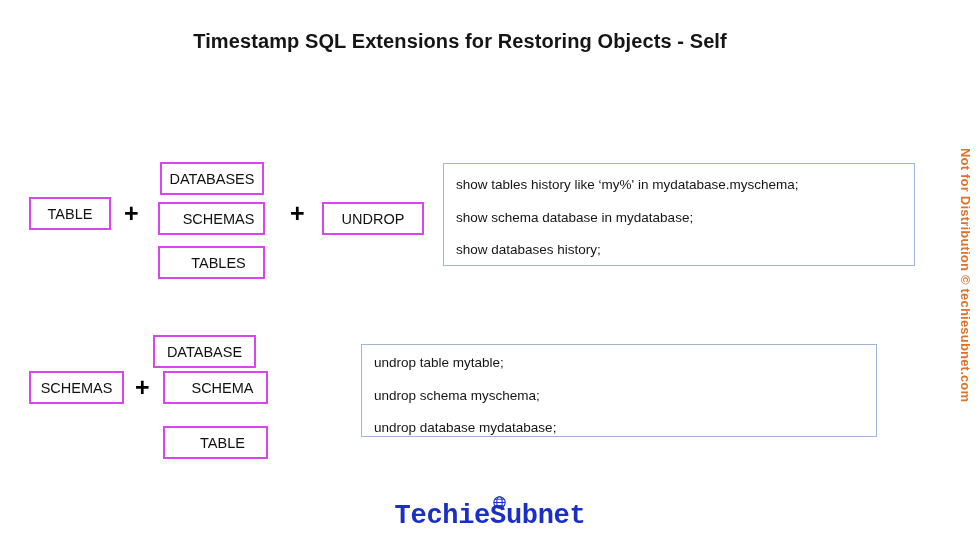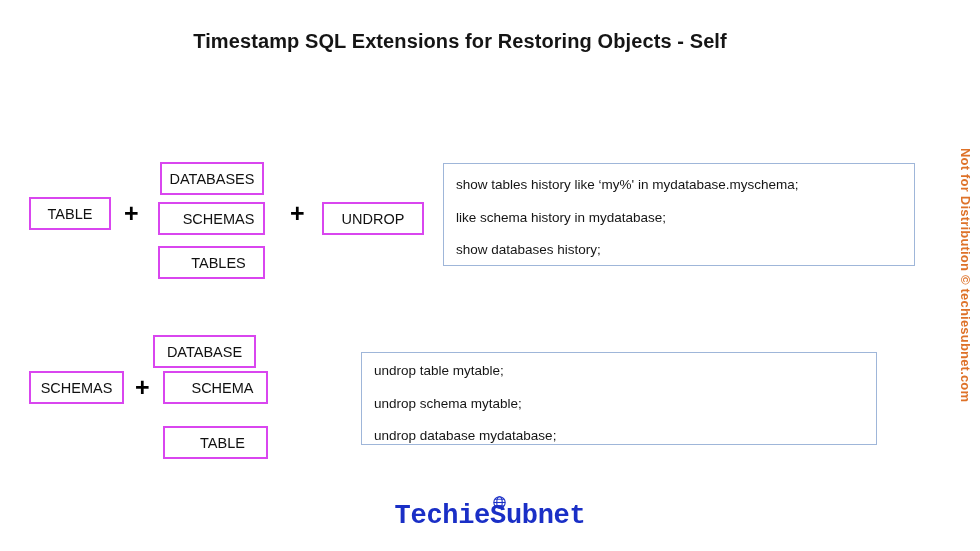--- a/index.html
+++ b/index.html
@@ -141,37 +141,37 @@
   <div class="kwbox pad-right" style="left:158px; top:246px; width:107px; height:33px;">TABLES</div>
 
   <div class="kwbox pad-right" style="left:158px; top:202px; width:107px; height:33px;">SCHEMAS</div>
 
   <div class="plus" style="left:290px; top:201px;">+</div>
 
   <div class="kwbox" style="left:322px; top:202px; width:102px; height:33px;">UNDROP</div>
 
   <div class="sqlpanel" style="left:443px; top:163px; width:472px; height:103px;">
     <div class="sqlline">show tables history like ‘my%' in mydatabase.myschema;</div>
-    <div class="sqlline">like schema history in mydatabase;</div>
+    <div class="sqlline">show schema database in mydatabase;</div>
     <div class="sqlline">show databases history;</div>
   </div>
 
   <div class="kwbox" style="left:29px; top:371px; width:95px; height:33px;">SCHEMAS</div>
 
   <div class="plus" style="left:135px; top:375px;">+</div>
 
   <div class="kwbox" style="left:153px; top:335px; width:103px; height:33px;">DATABASE</div>
 
   <div class="kwbox pad-right" style="left:163px; top:371px; width:105px; height:33px;">SCHEMA</div>
 
   <div class="kwbox pad-right" style="left:163px; top:426px; width:105px; height:33px;">TABLE</div>
 
-  <div class="sqlpanel" style="left:361px; top:352px; width:516px; height:93px; padding-top:11px;">
+  <div class="sqlpanel" style="left:361px; top:344px; width:516px; height:93px; padding-top:11px;">
     <div class="sqlline">undrop table mytable;</div>
-    <div class="sqlline">undrop schema mytable;</div>
+    <div class="sqlline">undrop schema myschema;</div>
     <div class="sqlline">undrop database mydatabase;</div>
   </div>
 
   <div class="watermark">
     <span>Not for Distribution © techiesubnet.com</span>
   </div>
 
   <div class="logo">
     <span class="logo-inner">
       <span class="logo-text">TechieSubnet</span>

